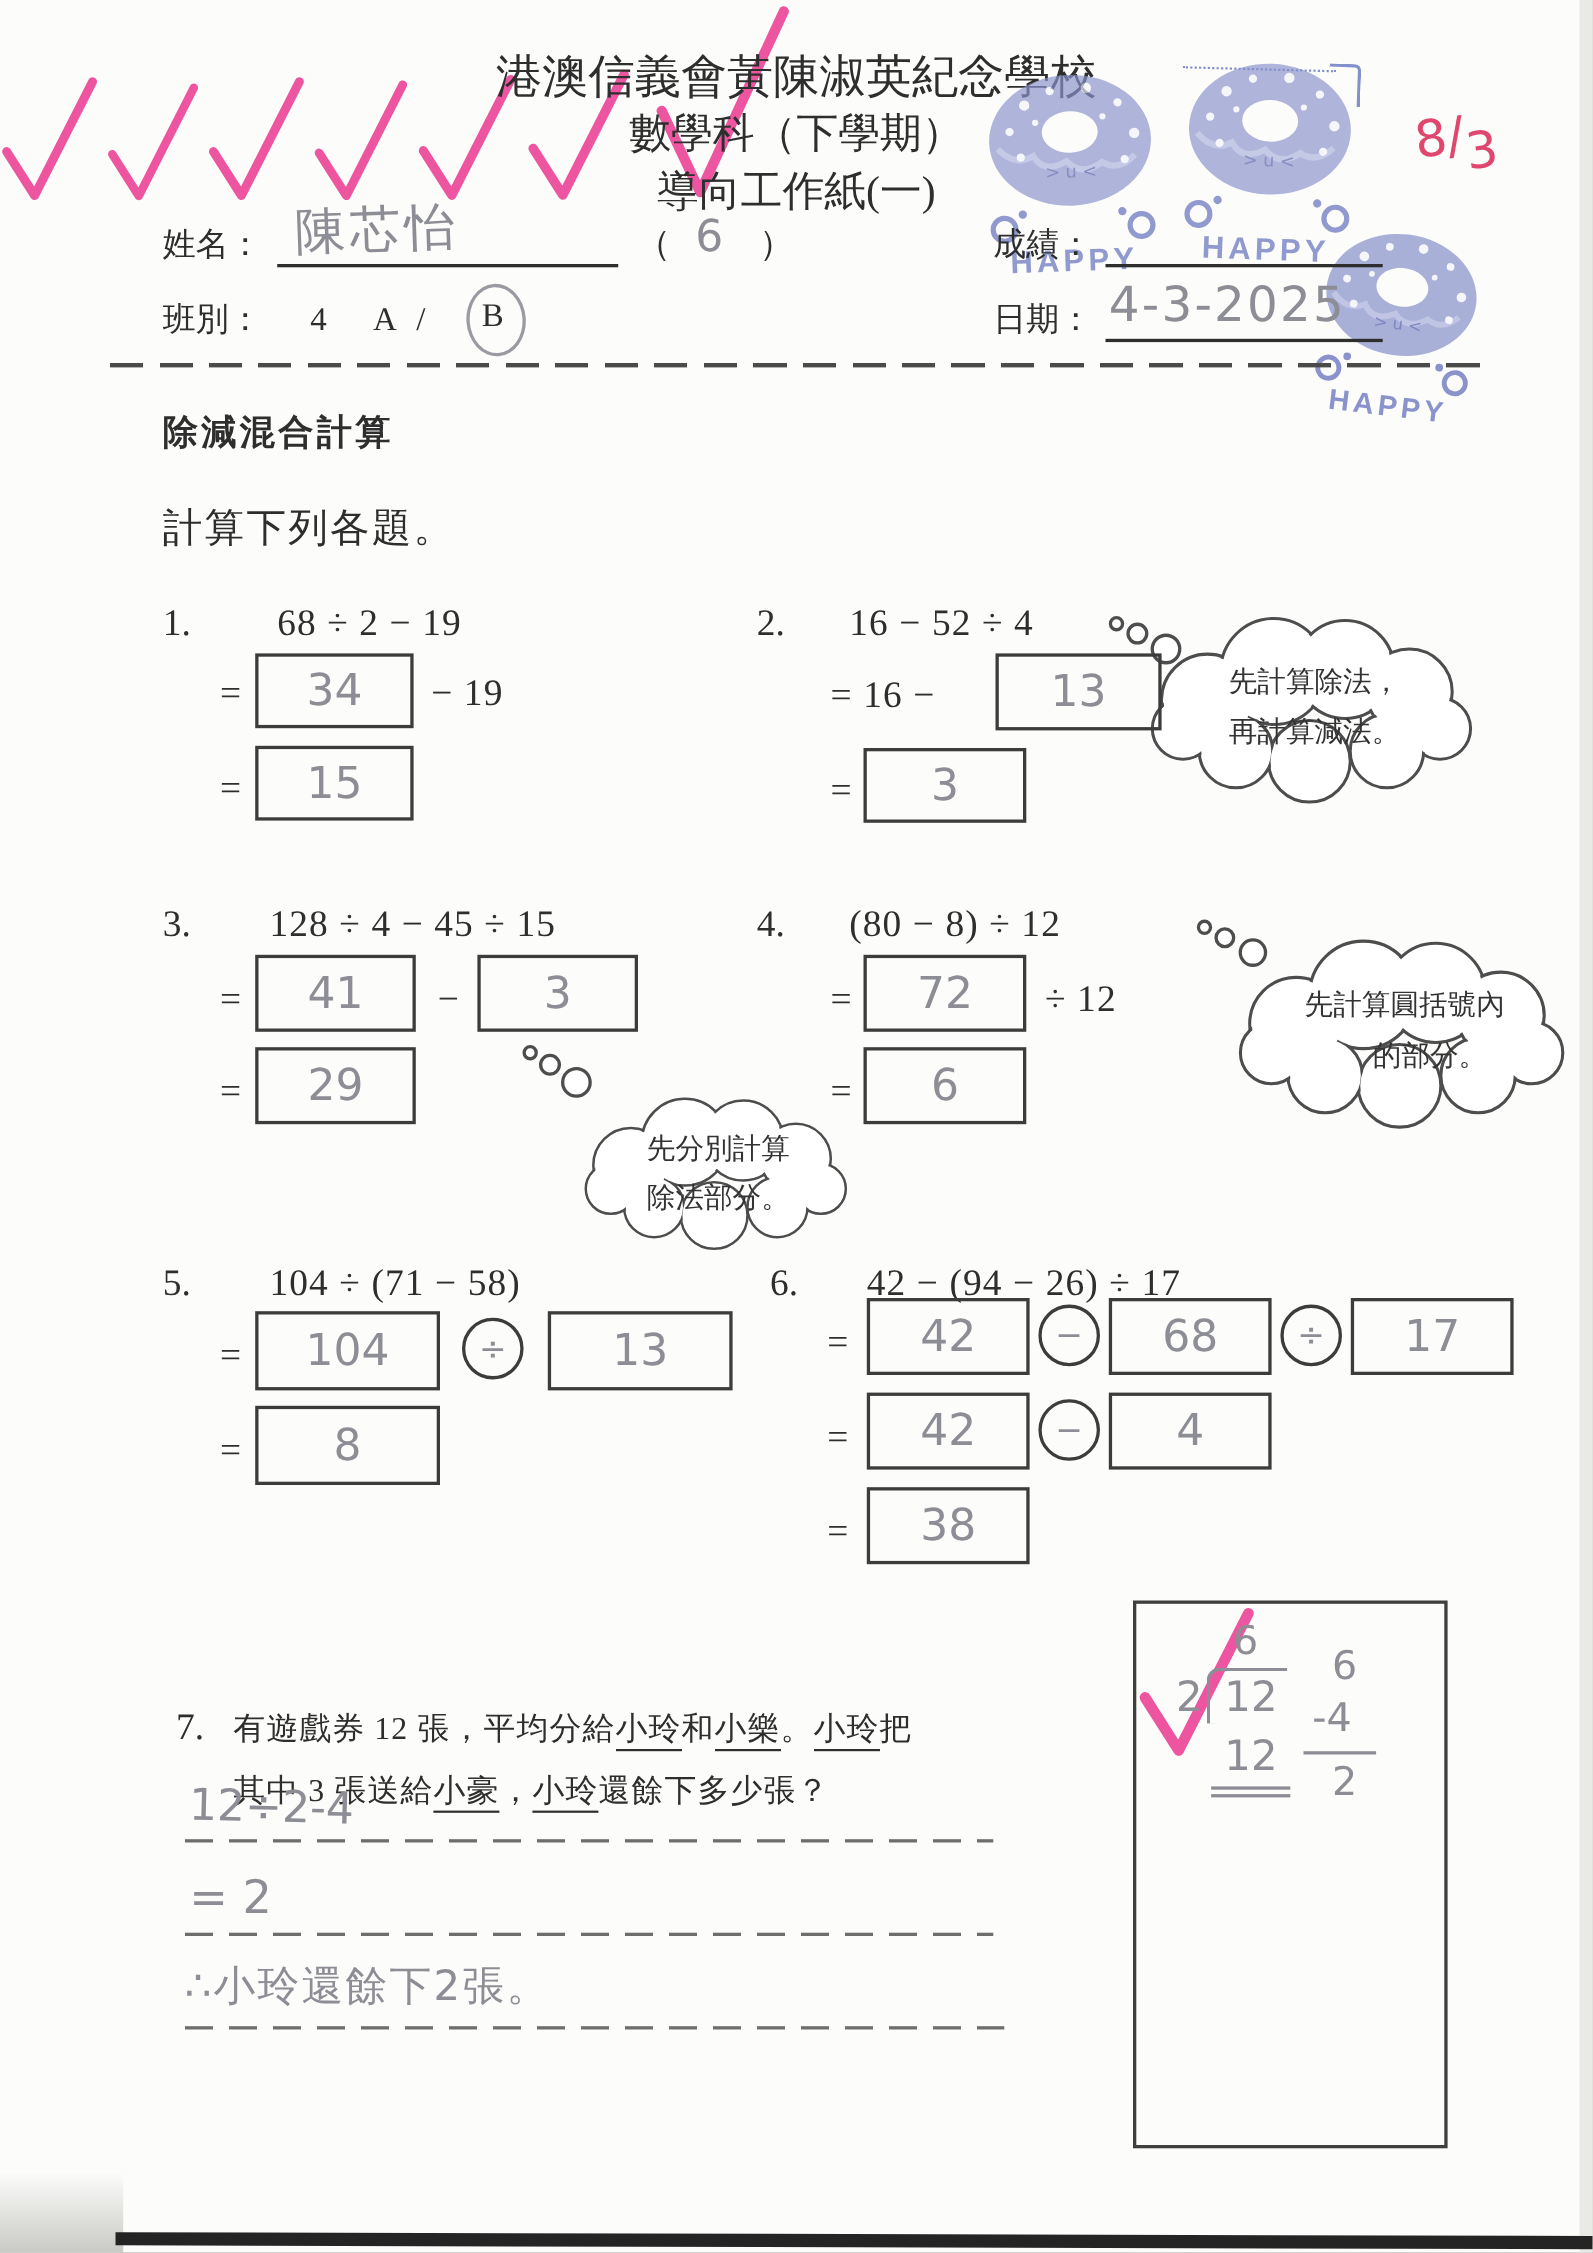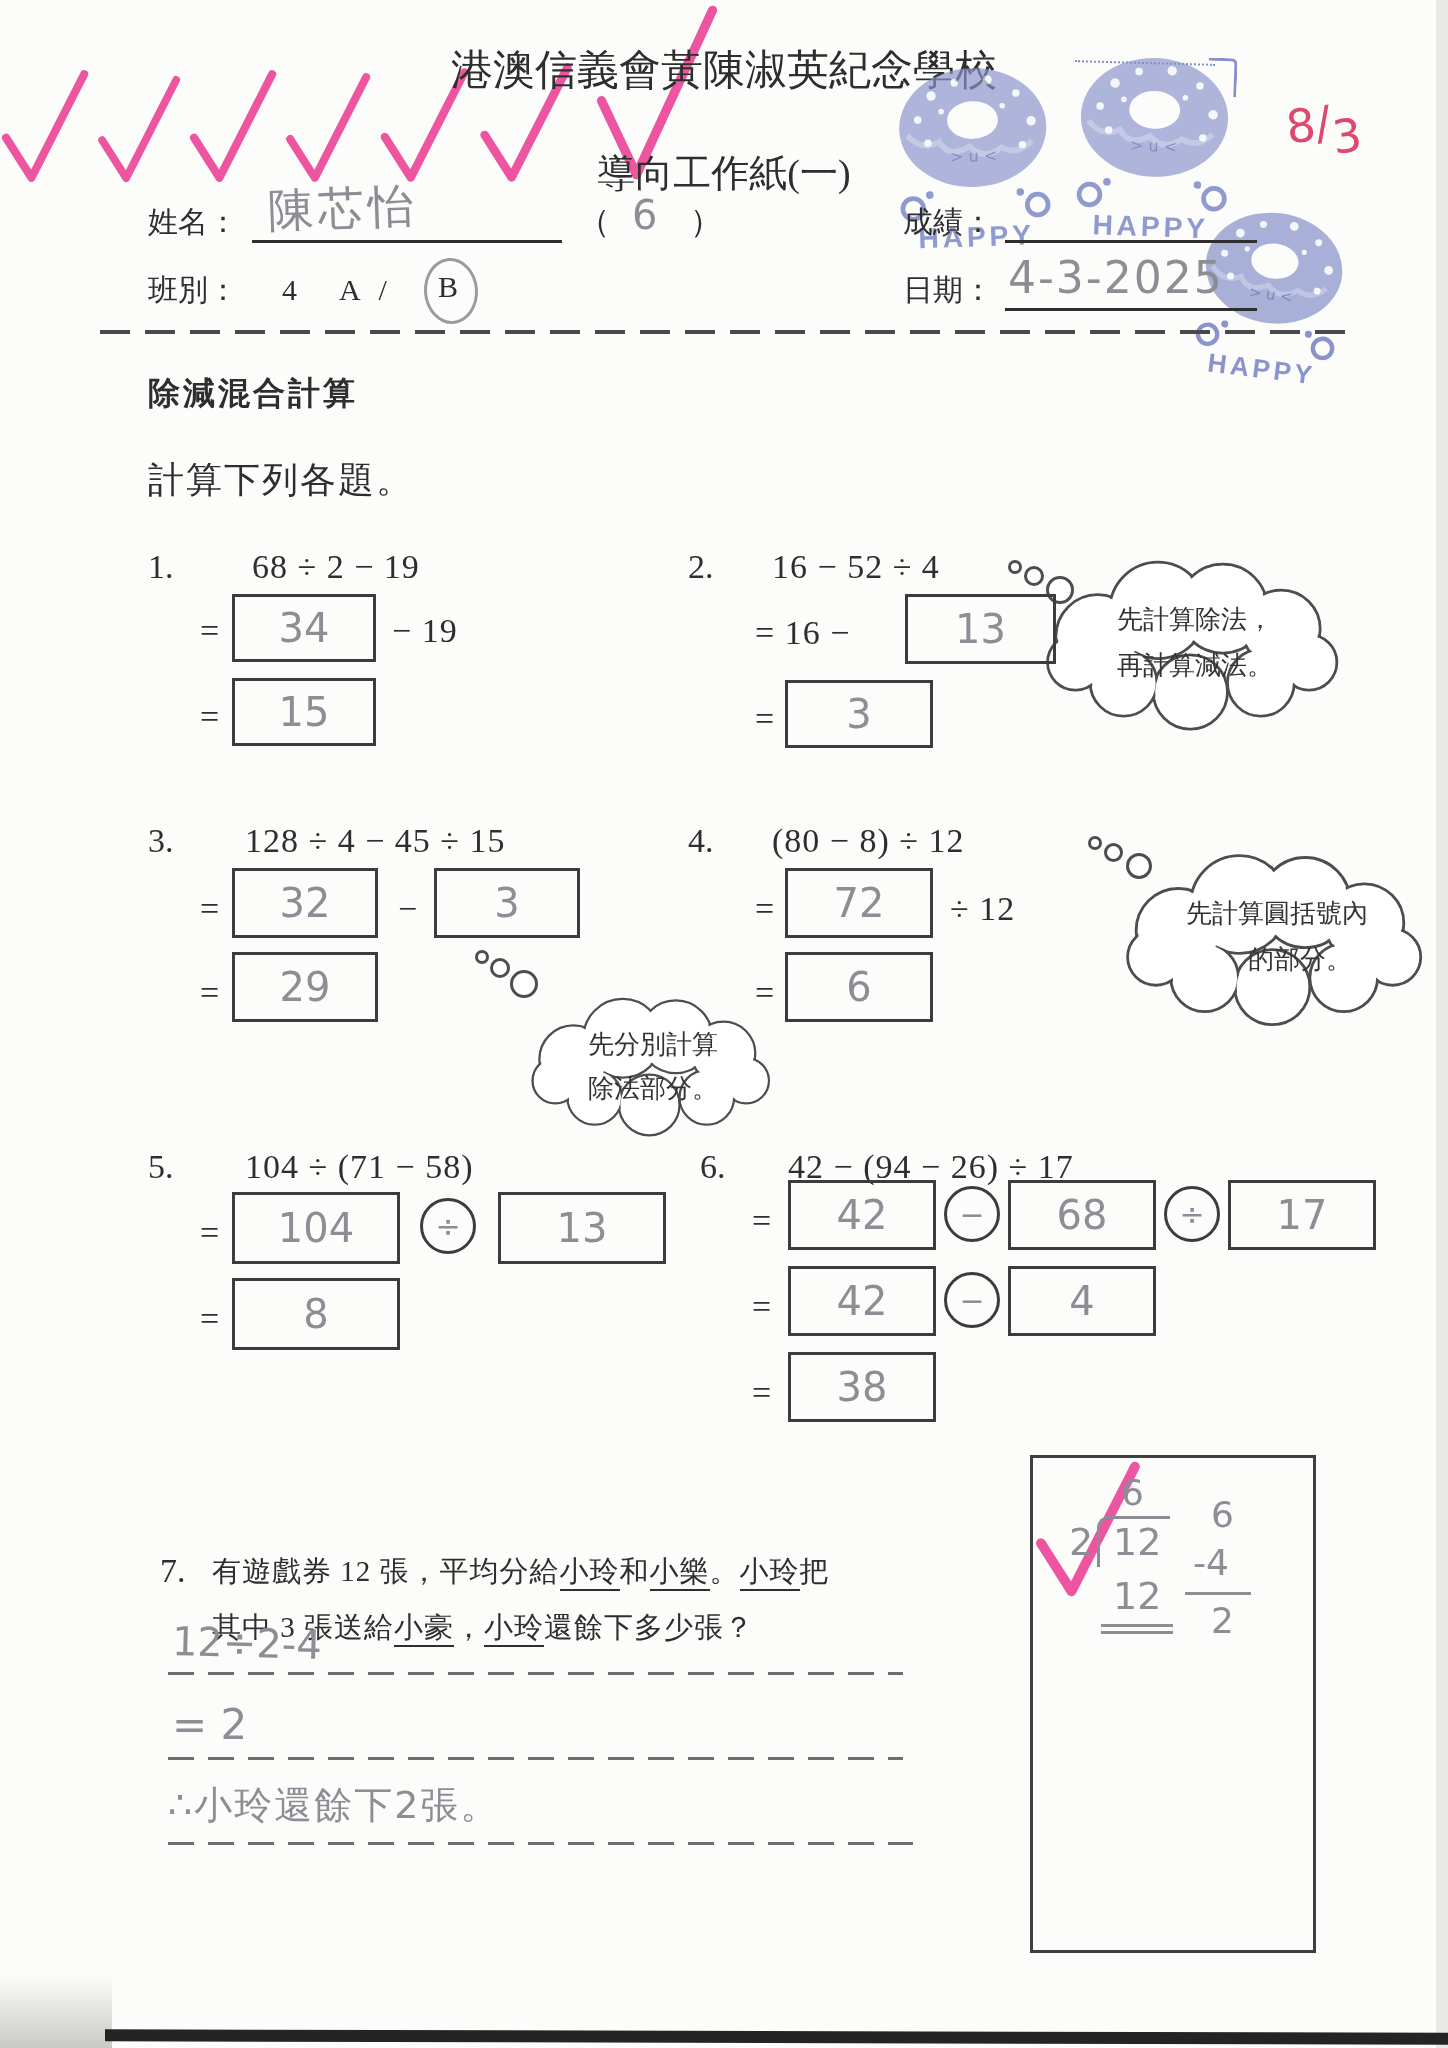--- a/index.html
+++ b/index.html
@@ -93,20 +93,21 @@
 
 <div class="page">
 
   
   <div class="abs" style="left:1436px;top:0;width:12px;height:2048px;background:#e9e9e6;"></div>
   <div class="abs" style="left:0;top:1975px;width:112px;height:73px;background:linear-gradient(#fcfcfa,#c9c9c6);"></div>
   <div class="abs" style="left:105px;top:2031px;width:1343px;height:12px;background:#242424;transform:rotate(0.15deg);"></div>
 
   
   <div class="abs center" style="top:42px;font-size:42px;text-align:center;">港澳信義會黃陳淑英紀念學校</div>
+  <div class="abs center" style="top:96px;font-size:38px;">數學科（下學期）</div>
   <div class="abs center" style="top:148px;font-size:38px;">導向工作紙(一)</div>
 
   
   <svg class="stamp" style="left:888px;top:52px;width:175px;height:200px;transform:rotate(-2deg);">
       <use href="#stamp-donut"></use>
     </svg>
   <svg class="stamp" style="left:1068px;top:42px;width:175px;height:200px;transform:rotate(2deg);">
       <use href="#stamp-donut"></use>
     </svg>
   <svg class="stamp" style="left:1192px;top:198px;width:162px;height:186px;transform:rotate(7deg);opacity:.72;">
@@ -186,21 +187,21 @@
     </div>
   <svg class="check" style="left:958px;top:660px;width:88px;height:112px;">
       <use href="#check"></use>
     </svg>
 
   
   <div class="abs num" style="left:148px;top:822px;">3.</div>
   <div class="abs expr" style="left:245px;top:822px;">128 ÷ 4 − 45 ÷ 15</div>
   <div class="abs eq" style="left:200px;top:890px;">=</div>
   <div class="box" style="left:232px;top:868px;width:140px;height:64px;">
-    <span class="hand">32</span>
+    <span class="hand">41</span>
     </div>
   <div class="abs expr" style="left:398px;top:890px;">−</div>
   <div class="box" style="left:434px;top:868px;width:140px;height:64px;">
     <span class="hand">3</span>
     </div>
   <div class="abs eq" style="left:200px;top:974px;">=</div>
   <div class="box" style="left:232px;top:952px;width:140px;height:64px;">
     <span class="hand">29</span>
     </div>
   <svg class="check" style="left:402px;top:928px;width:92px;height:118px;">

